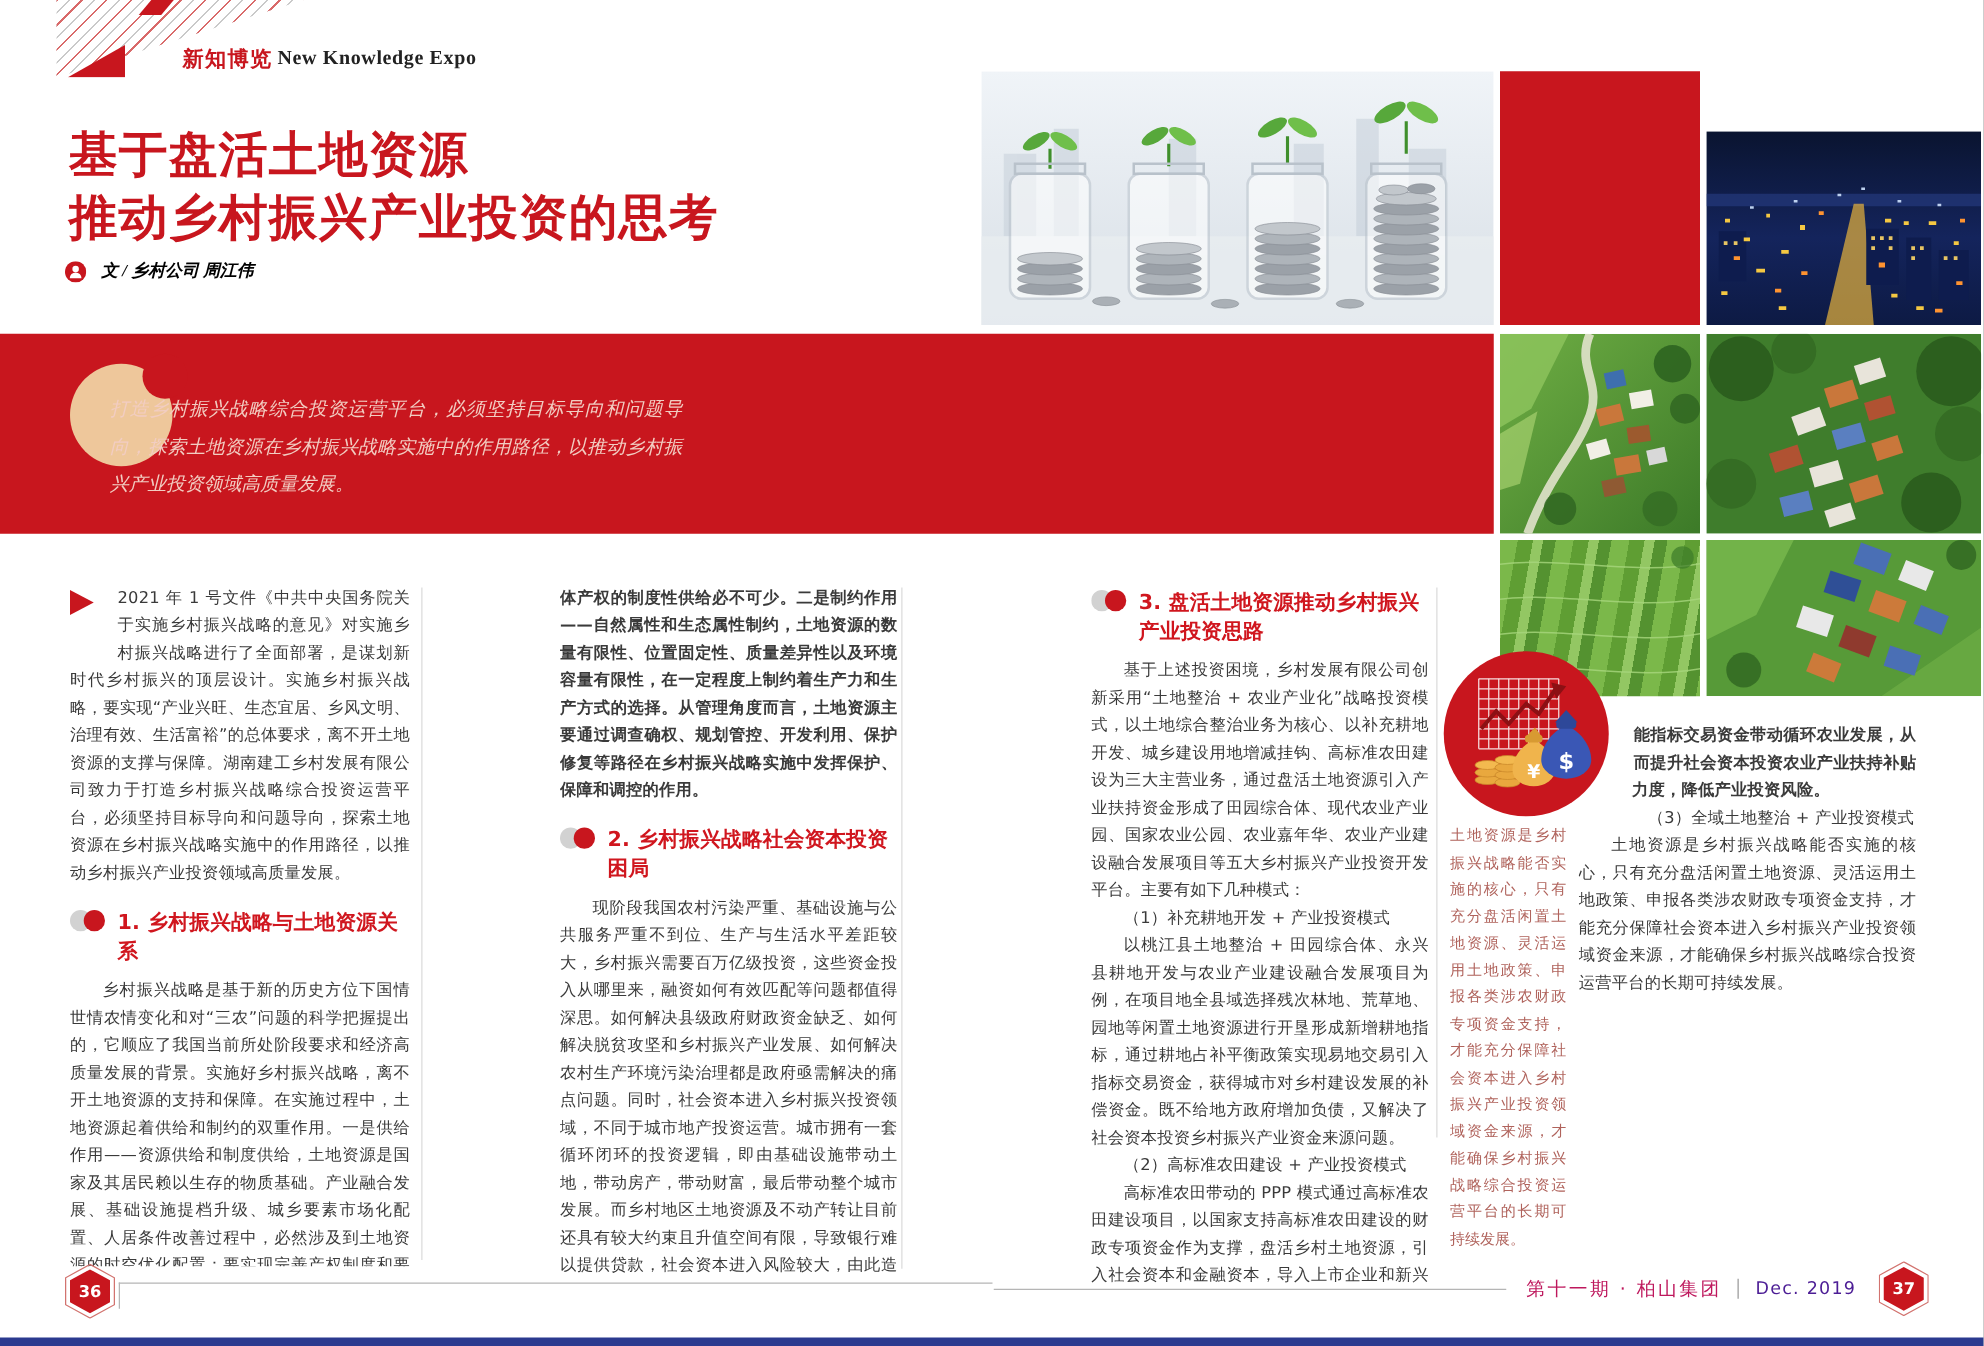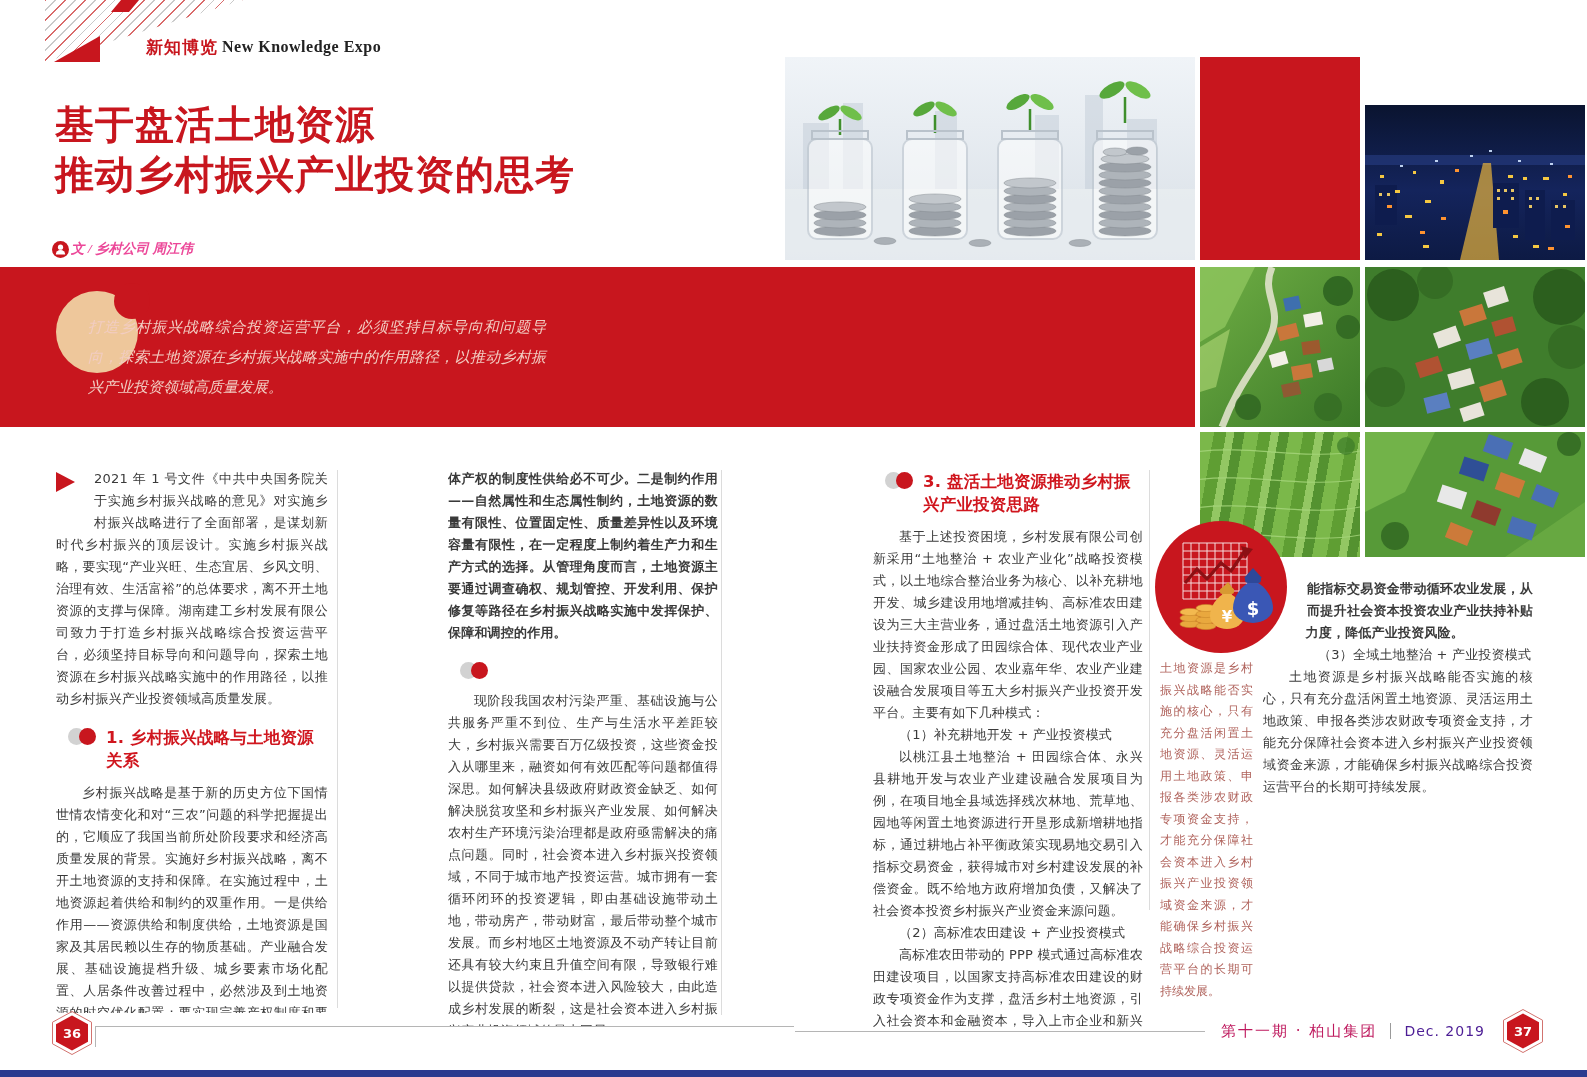--- a/index.html
+++ b/index.html
@@ -15,22 +15,22 @@
   .corner-tri{position:absolute;left:54px;top:36px;width:46px;height:26px;background:#c8161e;
     clip-path:polygon(0 100%,100% 0,100% 100%);}
   .corner-chip{position:absolute;left:116px;top:0;width:18px;height:12px;background:#c8161e;transform:skewX(-40deg);}
 
   .sec-cn{position:absolute;left:146px;top:36px;font-size:17px;font-weight:bold;color:#c8161e;letter-spacing:1px;}
   .sec-en{position:absolute;left:222px;top:38px;font-size:16px;font-weight:bold;color:#222;
           font-family:"Liberation Serif",serif;letter-spacing:.5px;}
 
   .title{position:absolute;left:55px;top:100px;font-size:39px;line-height:50px;font-weight:800;
          color:#c8161e;letter-spacing:1px;}
-  .byline{position:absolute;left:52px;top:208px;display:flex;align-items:center;gap:2px;
-          font-family:"Liberation Serif",serif;font-style:italic;font-weight:bold;font-size:13.5px;color:#ec4899;margin-top:32px;}
+  .byline{position:absolute;left:52px;top:208px;display:flex;align-items:center;gap:12px;
+          font-family:"Liberation Serif",serif;font-style:italic;font-weight:bold;font-size:13.5px;color:#000000;}
 
   
   .banner{position:absolute;left:0;top:267px;width:1195px;height:160px;background:#c8161e;}
   .quote-circle{position:absolute;left:56px;top:291px;width:82px;height:82px;border-radius:50%;background:#eec79b;}
   .quote-bite{position:absolute;left:114px;top:283px;width:36px;height:36px;border-radius:50%;background:#c8161e;}
   .quote{position:absolute;left:88px;top:312px;width:458px;font-size:15px;line-height:30px;
          font-style:italic;color:#f2cdc2;text-align:justify;}
 
   
   .ph{position:absolute;overflow:hidden;}
@@ -40,21 +40,21 @@
      repeating-linear-gradient(100deg,#7bb84a 0 14px,#5f9e33 14px 26px,#93c763 26px 34px,#549230 34px 44px);}
 
   
   .col{position:absolute;font-size:13px;line-height:22px;letter-spacing:.2px;text-align:justify;color:#3a3a3a;overflow:hidden;}
   .col p{margin:0;text-indent:2em;}
   .col p.cont{text-indent:0;font-weight:bold;}
   .intro-marker{float:left;width:38px;height:50px;}
   .intro-marker::before{content:"";display:block;margin-top:4px;width:0;height:0;
       border-top:10px solid transparent;border-bottom:10px solid transparent;border-left:19px solid #c8161e;}
   .col p.intro{text-indent:0;}
-  .sec-head{display:flex;align-items:flex-start;gap:9px;margin:16px 12px 10px;color:#d0161e;
+  .sec-head{display:flex;align-items:flex-start;gap:9px;margin:16px 0 10px;color:#d0161e;
             font-weight:bold;font-size:16.5px;line-height:23px;text-align:left;}
   .sec-head.first{margin-top:0;}
   .bullet{flex:0 0 auto;position:relative;width:29px;height:18px;margin-top:2px;}
   .bullet::before{content:"";position:absolute;left:0;top:0;width:17px;height:17px;border-radius:50%;background:#d2d2d2;}
   .bullet::after{content:"";position:absolute;left:11px;top:0;width:17px;height:17px;border-radius:50%;background:#c8161e;}
   .circle-float{float:left;width:44px;height:80px;shape-outside:circle(85px at -41px 8px);shape-margin:6px;}
 
   .vline{position:absolute;width:0;border-left:1px solid #dcdcdc;}
 
   .sidebar-note{position:absolute;left:1160px;top:658px;width:93px;font-size:12px;line-height:21.5px;
@@ -368,20 +368,21 @@
       <span class="bullet"></span>
       <span>1. 乡村振兴战略与土地资源关系</span>
     </div>
     <p>乡村振兴战略是基于新的历史方位下国情世情农情变化和对“三农”问题的科学把握提出的，它顺应了我国当前所处阶段要求和经济高质量发展的背景。实施好乡村振兴战略，离不开土地资源的支持和保障。在实施过程中，土地资源起着供给和制约的双重作用。一是供给作用——资源供给和制度供给，土地资源是国家及其居民赖以生存的物质基础。产业融合发展、基础设施提档升级、城乡要素市场化配置、人居条件改善过程中，必然涉及到土地资源的时空优化配置；要实现完善产权制度和要素市场化配置的目标，农村基本经营制度、农村土地制度改革、农村集</p>
   </div>
 
   <div class="col" style="left:448px;top:468px;width:270px;height:558px;">
     <p class="cont">体产权的制度性供给必不可少。二是制约作用——自然属性和生态属性制约，土地资源的数量有限性、位置固定性、质量差异性以及环境容量有限性，在一定程度上制约着生产力和生产方式的选择。从管理角度而言，土地资源主要通过调查确权、规划管控、开发利用、保护修复等路径在乡村振兴战略实施中发挥保护、保障和调控的作用。</p>
     <div class="sec-head">
       <span class="bullet"></span>
+      <span>2. 乡村振兴战略社会资本投资困局</span>
     </div>
     <p>现阶段我国农村污染严重、基础设施与公共服务严重不到位、生产与生活水平差距较大，乡村振兴需要百万亿级投资，这些资金投入从哪里来，融资如何有效匹配等问题都值得深思。如何解决县级政府财政资金缺乏、如何解决脱贫攻坚和乡村振兴产业发展、如何解决农村生产环境污染治理都是政府亟需解决的痛点问题。同时，社会资本进入乡村振兴投资领域，不同于城市地产投资运营。城市拥有一套循环闭环的投资逻辑，即由基础设施带动土地，带动房产，带动财富，最后带动整个城市发展。而乡村地区土地资源及不动产转让目前还具有较大约束且升值空间有限，导致银行难以提供贷款，社会资本进入风险较大，由此造成乡村发展的断裂，这是社会资本进入乡村振兴产业投资领域的最大困局。</p>
   </div>
 
   <div class="col" style="left:873px;top:470px;width:270px;height:560px;">
     <div class="sec-head first">
       <span class="bullet"></span>
       <span>3. 盘活土地资源推动乡村振兴产业投资思路</span>
     </div>
     <p>基于上述投资困境，乡村发展有限公司创新采用“土地整治 + 农业产业化”战略投资模式，以土地综合整治业务为核心、以补充耕地开发、城乡建设用地增减挂钩、高标准农田建设为三大主营业务，通过盘活土地资源引入产业扶持资金形成了田园综合体、现代农业产业园、国家农业公园、农业嘉年华、农业产业建设融合发展项目等五大乡村振兴产业投资开发平台。主要有如下几种模式：</p>

